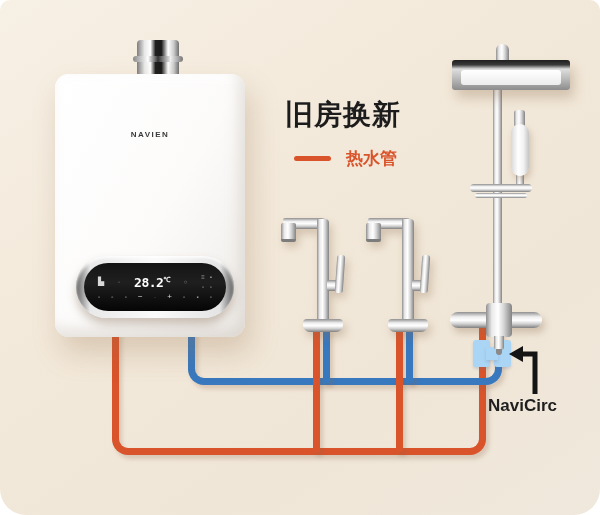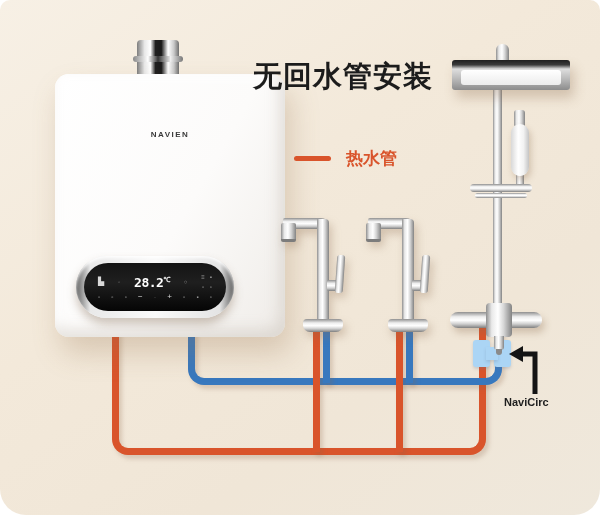--- a/index.html
+++ b/index.html
@@ -11,21 +11,21 @@
   }
   
   .chrome-v{background:linear-gradient(90deg,#8f8f8f 0%,#e9e9e9 22%,#ffffff 46%,#d6d6d6 68%,#838383 100%);}
   .chrome-h{background:linear-gradient(180deg,#8f8f8f 0%,#eeeeee 30%,#ffffff 52%,#cfcfcf 75%,#7f7f7f 100%);}
   .abs{position:absolute;}
   
   .flue{left:137px;top:40px;width:42px;height:40px;z-index:4;
     background:linear-gradient(90deg,#7d7d7d 0%,#e8e8e8 18%,#ffffff 32%,#202020 44%,#1a1a1a 58%,#ffffff 74%,#c9c9c9 88%,#6f6f6f 100%);
     border-radius:4px 4px 0 0;}
   .flue:before{content:"";position:absolute;left:-4px;top:16px;width:50px;height:6px;background:linear-gradient(90deg,#888,#fff 30%,#333 50%,#eee 75%,#777);border-radius:3px;}
-  .heater{left:55px;top:74px;width:230px;height:263px;z-index:5;
+  .heater{left:55px;top:74px;width:190px;height:263px;z-index:5;
     background:linear-gradient(120deg,#ffffff 0%,#fcfbfa 55%,#efecE8 100%);
     border-radius:14px;box-shadow:6px 16px 28px rgba(150,115,80,.28), inset -6px -8px 14px rgba(190,180,168,.35), inset 4px 6px 10px rgba(255,255,255,.9);}
   .brand{position:absolute;left:0;right:0;top:56px;text-align:center;font-size:8px;font-weight:bold;letter-spacing:1.5px;color:#3a3a3a;}
   .bezel{position:absolute;left:21px;top:182px;width:158px;height:62px;border-radius:31px;
     background:linear-gradient(90deg,#5f5f5f 0%,#e9e9e9 9%,#fafafa 50%,#e4e4e4 91%,#5b5b5b 100%);
     box-shadow:0 6px 10px rgba(120,95,70,.35), inset 0 2px 3px rgba(255,255,255,.9);}
   .screen{position:absolute;left:8px;top:7px;width:142px;height:48px;border-radius:24px;
     background:linear-gradient(180deg,#141414 0%,#1f1f1f 40%,#050505 100%);
     color:#cfcfcf;display:flex;flex-direction:column;justify-content:center;gap:2px;padding:0 14px;box-sizing:border-box;}
   .scr-row{display:flex;align-items:center;justify-content:space-between;font-size:8px;line-height:8px;}
@@ -59,21 +59,21 @@
   .drop.cold{background:#3878be;}
   .d1h{left:313px;top:328px;height:124px;}
   .d1c{left:323px;top:328px;height:55px;}
   .d2h{left:396px;top:328px;height:124px;}
   .d2c{left:406px;top:328px;height:55px;}
   
   .nc{z-index:4;background:#abd5f5;border-radius:3px;box-shadow:0 2px 3px rgba(100,120,150,.25);}
   .nc-l{left:473px;top:340px;width:17px;height:27px;}
   .nc-r{left:494px;top:340px;width:17px;height:27px;}
   .nc-b{left:486px;top:347px;width:12px;height:13px;border-radius:0;}
-  .nc-label{left:504px;top:396px;width:96px;font-size:11px;font-weight:bold;color:#1e1e1e;z-index:6;}
+  .nc-label{left:488px;top:396px;width:96px;font-size:17px;font-weight:bold;color:#1e1e1e;z-index:6;}
   .nc-arrow{left:505px;top:340px;z-index:6;}
   
   .faucet{width:66px;height:118px;z-index:5;filter:drop-shadow(3px 5px 4px rgba(140,105,75,.3));}
   .f1{left:281px;top:216px;}
   .f2{left:366px;top:216px;}
   .f-arm{position:absolute;left:2px;top:2px;width:46px;height:11px;border-radius:2px 8px 0 2px;}
   .f-body{position:absolute;left:36px;top:3px;width:12px;height:102px;border-radius:0 4px 2px 2px;}
   .f-aer{position:absolute;left:0px;top:7px;width:15px;height:19px;border-radius:2px;border-bottom:3px solid #7c7c7c;box-sizing:border-box;}
   .f-joint{position:absolute;left:46px;top:64px;width:12px;height:11px;border-radius:2px;}
   .f-handle{position:absolute;left:55px;top:39px;width:8px;height:38px;border-radius:3px;transform:rotate(4deg);}
@@ -130,21 +130,21 @@
           <span class="icon6">·</span>
           <span class="icon8">+</span>
           <span class="icon6">▫</span>
           <span class="icon6">▪</span>
           <span class="icon6">▫</span>
         </div>
       </div>
     </div>
   </div>
 
-  <div class="abs title1">无回水管安装</div>
+  <div class="abs title2">旧房换新</div>
 
   <div class="abs legend">
     <div class="lg-row">
       <span class="swatch sw-hot"></span>
       <span class="lg-label lb-hot">热水管</span>
     </div>
   </div>
 
   <div class="abs pipe hot-main"></div>
   <div class="abs pipe cold-main"></div>

